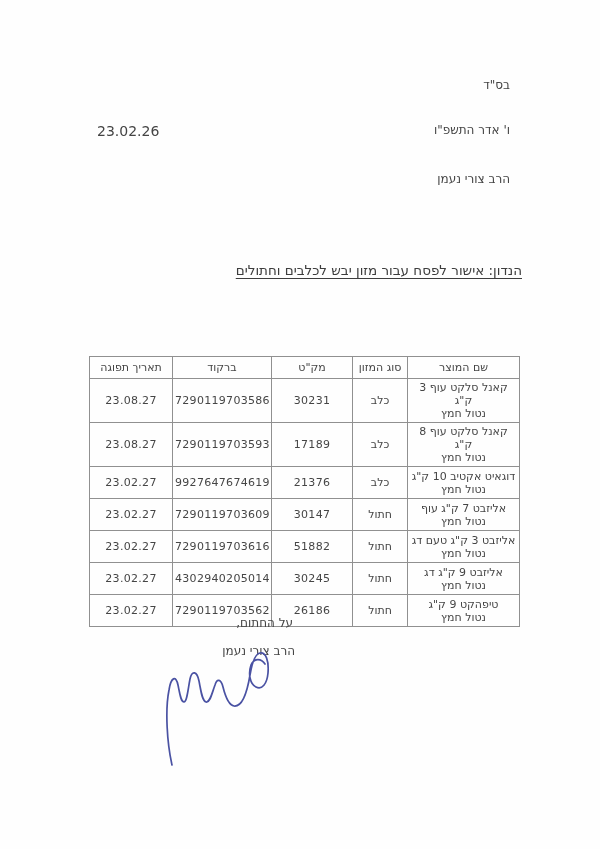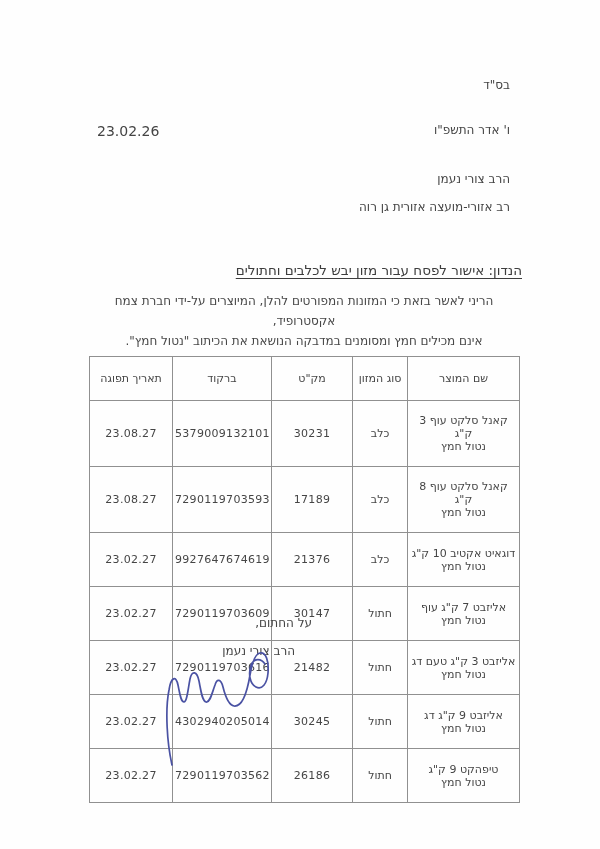--- a/index.html
+++ b/index.html
@@ -72,37 +72,37 @@
     border-collapse: collapse;
     table-layout: fixed;
     font-size: 11px;
     color: #454545;
   }
   table.products th,
   table.products td {
     border: 1px solid #909090;
     text-align: center;
     vertical-align: middle;
-    padding: 13px 2px;
+    padding: 2px 2px;
     font-weight: normal;
     overflow: hidden;
   }
   table.products th { height: 17px; }
   table.products td { height: 27px; }
   .col-product { width: 112px; }
   .col-type    { width: 55px; }
   .col-sku     { width: 81px; }
   .col-barcode { width: 99px; }
   .col-expiry  { width: 83px; }
   .cell-line { display: block; line-height: 13px; }
   .num { direction: ltr; unicode-bidi: embed; font-size: 11px; letter-spacing: 0.3px; }
 
   .closing {
     top: 616px;
-    right: 288px;
+    right: 307px;
     font-size: 12px;
   }
   .signatory {
     top: 644px;
     right: 305px;
     font-size: 12px;
   }
   .signature-svg {
     top: 648px;
     left: 158px;
@@ -114,28 +114,23 @@
 <body>
 
 <div class="page">
 
   <div class="abs bsd">בס"ד</div>
 
   <div class="abs hebrew-date">ו' אדר התשפ"ו</div>
   <div class="abs civil-date">23.02.26</div>
 
   <div class="abs addressee-name">הרב צורי נעמן</div>
-  <div class="abs addressee-title">רב אזורי-מועצה אזורית גן רוה</div>
 
   <div class="abs subject">הנדון: אישור לפסח עבור מזון יבש לכלבים וחתולים</div>
 
-  <div class="abs body-par">
-    <span class="cell-line" style="line-height:20px">הריני לאשר בזאת כי המזונות המפורטים להלן, המיוצרים על-ידי חברת צמח אקסטרופיד,</span>
-    <span class="cell-line" style="line-height:20px">אינם מכילים חמץ ומסומנים במדבקה הנושאת את הכיתוב "נטול חמץ".</span>
-  </div>
 
   <table class="products">
     <colgroup>
       <col class="col-product">
         <col class="col-type">
         <col class="col-sku">
         <col class="col-barcode">
         <col class="col-expiry">
     </colgroup>
     <thead>
@@ -148,21 +143,21 @@
       </tr>
     </thead>
     <tbody>
       <tr>
         <td>
           <span class="cell-line">קאנל סלקט עוף 3 ק"ג</span>
           <span class="cell-line">נטול חמץ</span>
         </td>
         <td>כלב</td>
         <td class="num">30231</td>
-        <td class="num">5379009132101</td>
+        <td class="num">7290119703586</td>
         <td class="num">23.08.27</td>
       </tr>
       <tr>
         <td>
           <span class="cell-line">קאנל סלקט עוף 8 ק"ג</span>
           <span class="cell-line">נטול חמץ</span>
         </td>
         <td>כלב</td>
         <td class="num">17189</td>
         <td class="num">7290119703593</td>
@@ -187,21 +182,21 @@
         <td class="num">30147</td>
         <td class="num">7290119703609</td>
         <td class="num">23.02.27</td>
       </tr>
       <tr>
         <td>
           <span class="cell-line">אליזבט 3 ק"ג טעם דג</span>
           <span class="cell-line">נטול חמץ</span>
         </td>
         <td>חתול</td>
-        <td class="num">21482</td>
+        <td class="num">51882</td>
         <td class="num">7290119703616</td>
         <td class="num">23.02.27</td>
       </tr>
       <tr>
         <td>
           <span class="cell-line">אליזבט 9 ק"ג דג</span>
           <span class="cell-line">נטול חמץ</span>
         </td>
         <td>חתול</td>
         <td class="num">30245</td>

